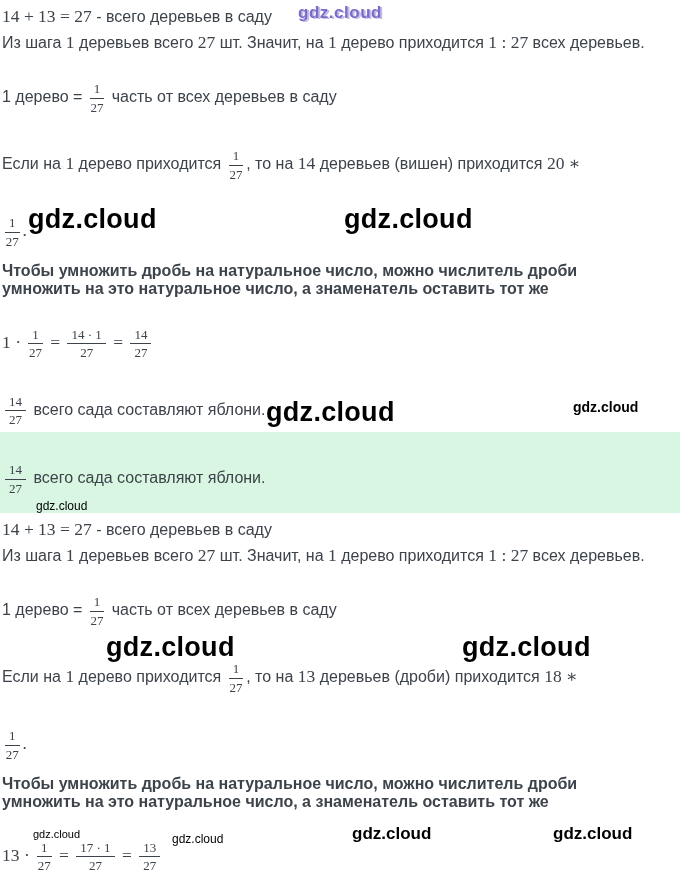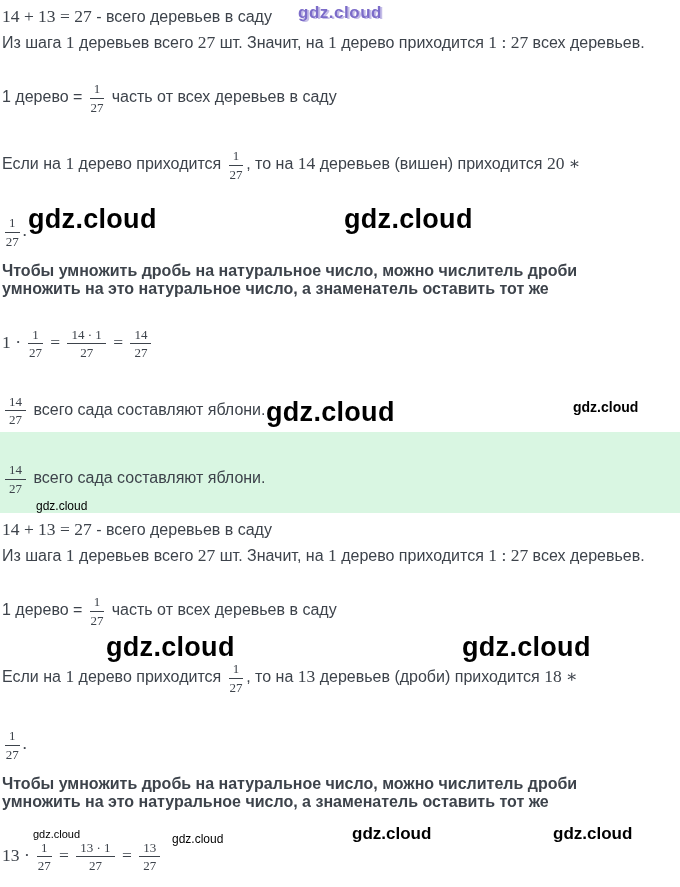--- a/index.html
+++ b/index.html
@@ -83,21 +83,21 @@
     </div>
   </section>
 
   <section>
     <div class="line"><span class="math">14 + 13 = 27</span><span class="txt"> - всего деревьев в саду</span></div>
     <div class="para"><span class="txt">Из шага </span><span class="math">1</span><span class="txt"> деревьев всего </span><span class="math">27</span><span class="txt"> шт. Значит, на </span><span class="math">1</span><span class="txt"> дерево приходится </span><span class="math">1 : 27</span><span class="txt"> всех деревьев.</span></div>
     <div class="line line-frac"><span class="txt">1 дерево = </span><span class="frac"><span class="num">1</span><span class="den">27</span></span><span class="txt"> часть от всех деревьев в саду</span></div>
     <div class="line line-frac"><span class="txt">Если на </span><span class="math">1</span><span class="txt"> дерево приходится </span><span class="frac"><span class="num">1</span><span class="den">27</span></span><span class="txt">, то на </span><span class="math">13</span><span class="txt"> деревьев (дроби) приходится </span><span class="math">18 ∗</span></div>
     <div class="line line-frac cont-line"><span class="frac"><span class="num">1</span><span class="den">27</span></span><span class="math">.</span></div>
     <div class="para rule-para"><span class="txt">Чтобы умножить дробь на натуральное число, можно числитель дроби умножить на это натуральное число, а знаменатель оставить тот же</span></div>
-    <div class="line line-frac"><span class="math">13 · </span><span class="frac"><span class="num">1</span><span class="den">27</span></span><span class="math"> = </span><span class="frac"><span class="num">13 · 1</span><span class="den">27</span></span><span class="math"> = </span><span class="frac"><span class="num">13</span><span class="den">27</span></span></div>
+    <div class="line line-frac"><span class="math">13 · </span><span class="frac"><span class="num">1</span><span class="den">27</span></span><span class="math"> = </span><span class="frac"><span class="num">17 · 1</span><span class="den">27</span></span><span class="math"> = </span><span class="frac"><span class="num">13</span><span class="den">27</span></span></div>
     <div class="line line-frac"><span class="frac"><span class="num">13</span><span class="den">27</span></span><span class="txt"> всего сада составляют вишни.</span></div>
   </section>
 
   <div class="hl hl-bottom">
     <div class="line line-frac"><span class="frac"><span class="num">13</span><span class="den">27</span></span><span class="txt"> всего сада составляют вишни.</span></div>
   </div>
 
 </div>
 
 <span class="wm wm-top">gdz.cloud</span>

